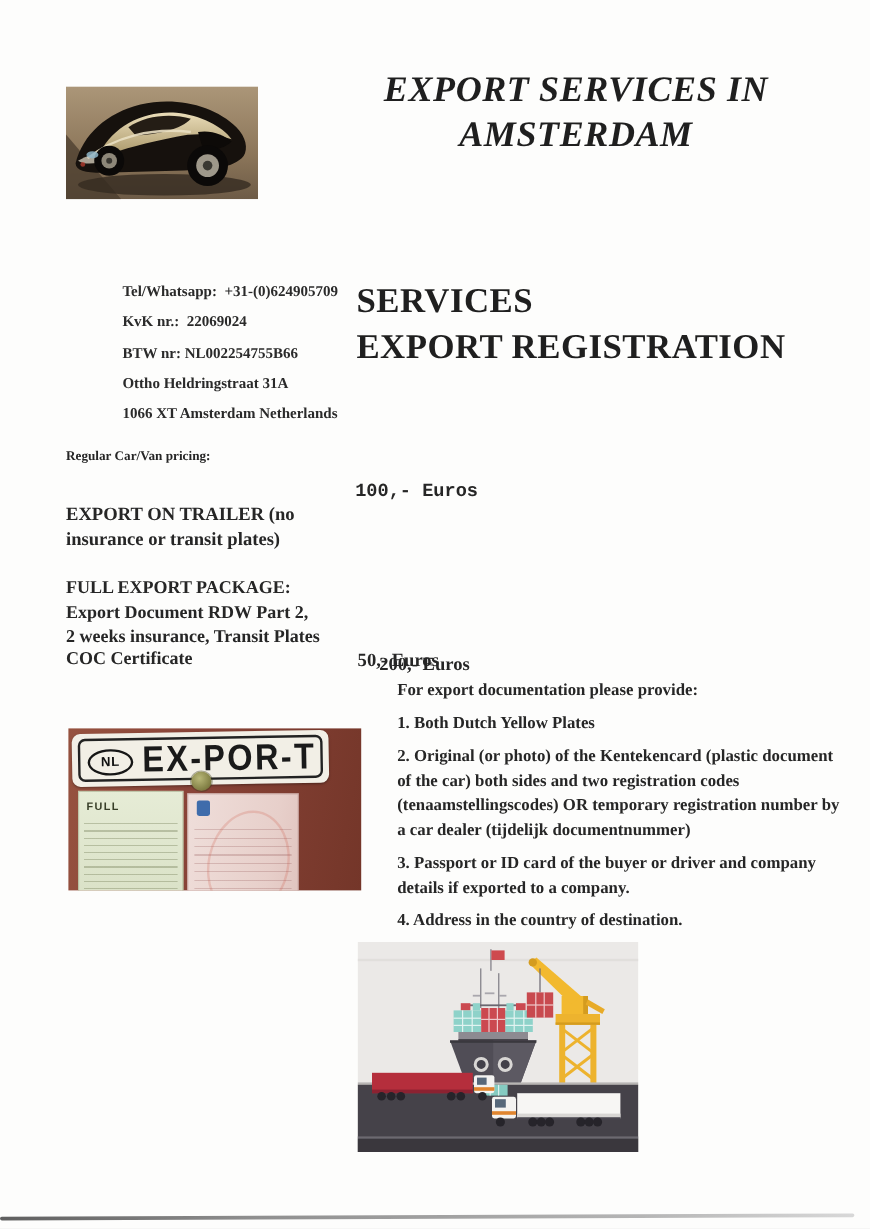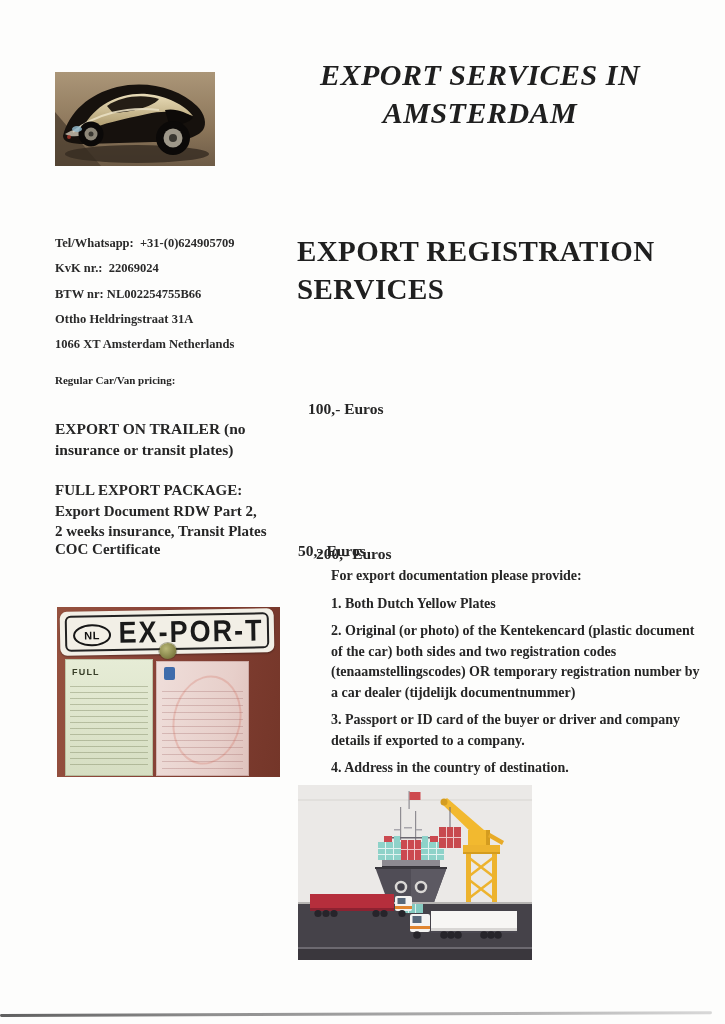--- a/index.html
+++ b/index.html
@@ -11,44 +11,44 @@
   }
   .abs { position:absolute; }
 
   
   .title-block { left:278px; top:56px; width:404px; text-align:center;font-style:italic; }
   .title-line { font-size:30px; line-height:38px; color:#1f1f1f; letter-spacing:.5px; }
   .subtitle { margin-top:12px; font-size:15px; letter-spacing:.3px; color:#222; }
 
   
   .contact { left:55px; top:231px; }
-  .contact-line { font-size:12.5px; line-height:25.3px; white-space:pre; color:#2a2a2a; }
+  .contact-line { font-size:12.5px; line-height:25.3px; white-space:pre; color:#2a2a2a;margin-left:47px; }
 
   
   .services-heading { left:297px; top:232px; width:400px; font-size:29px; line-height:38px; color:#1f1f1f; letter-spacing:.4px; }
 
   
   .pricing-intro { left:55px; top:374px; font-size:11px; }
   .price-label-0 { left:55px; top:418px; width:252px; font-size:15.5px; line-height:21px; }
-  .price-value-0 { left:308px; top:400px; font-size:15.5px; }
+  .price-value-0 { left:296px; top:400px; font-size:15.5px;font-family:Liberation Mono, monospace; }
   .price-label-1 { left:55px; top:480px; font-size:15px; line-height:20.5px; }
   .price-value-1 { left:316px; top:497px; font-size:15.5px;margin-top:48px; }
   .price-label-2 { left:55px; top:541px; font-size:15px; }
   .price-value-2 { left:298px; top:542px; font-size:15.5px; }
 
   
   .documentation { left:297px; top:566px; width:374px;margin-left:34px; }
   .documentation p { margin:0 0 7px 0; font-size:14px; line-height:20.5px; }
 
   
   .car-photo { left:55px; top:72px; width:160px; height:94px; }
 
   
-  .photo-plate { left:57px; top:607px; width:223px; height:170px;
-    background:linear-gradient(100deg,#96523f 0%,#8a4438 40%,#743629 100%); overflow:hidden; }
+  .photo-plate { left:57px; top:607px; width:223px; height:135px;
+    background:linear-gradient(100deg,#96523f 0%,#8a4438 40%,#743629 100%); overflow:hidden;padding-left:21px; }
   .plate { position:absolute; left:3px; top:3px; width:214px; height:44px; background:#f2efe6;
     border-radius:7px; transform:rotate(-1deg); box-shadow:0 1px 2px rgba(0,0,0,.35); }
   .plate-inner { position:absolute; inset:4px 5px; border:2.5px solid #222; border-radius:6px; }
   .nl-oval { position:absolute; left:13px; top:13px; width:34px; height:18px; border:2.5px solid #161616;
     border-radius:50%; display:flex; align-items:center; justify-content:center;
     font:700 11px "Liberation Sans",sans-serif; color:#111; letter-spacing:.5px; }
   .plate-text { position:absolute; left:52px; top:7px; width:158px; text-align:center;
     font:700 27px "Liberation Sans",sans-serif; letter-spacing:2px; color:#1a1a1a; transform:scaleY(1.12); }
   .sticker { position:absolute; left:99px; top:33px; width:17px; height:16px; border-radius:50%;
     background:radial-gradient(circle at 40% 35%, #b9b878, #7e7c42 70%, #5f5d30);
@@ -118,22 +118,22 @@
 
   <div class="abs contact">
     <div class="contact-line">Tel/Whatsapp:  +31-(0)624905709</div>
     <div class="contact-line">KvK nr.:  22069024</div>
     <div class="contact-line">BTW nr: NL002254755B66</div>
     <div class="contact-line">Ottho Heldringstraat 31A</div>
     <div class="contact-line">1066 XT Amsterdam Netherlands</div>
   </div>
 
   <div class="abs services-heading">
+    <div>SERVICES</div>
     <div>EXPORT REGISTRATION</div>
-    <div>SERVICES</div>
   </div>
 
   <div class="abs pricing-intro">Regular Car/Van pricing:</div>
 
   <div class="abs price-label-0">EXPORT ON TRAILER (no insurance or transit plates)</div>
   <div class="abs price-value-0">100,- Euros</div>
 
   <div class="abs price-label-1">
     <div>FULL EXPORT PACKAGE:</div>
     <div>Export Document RDW Part 2,</div>

